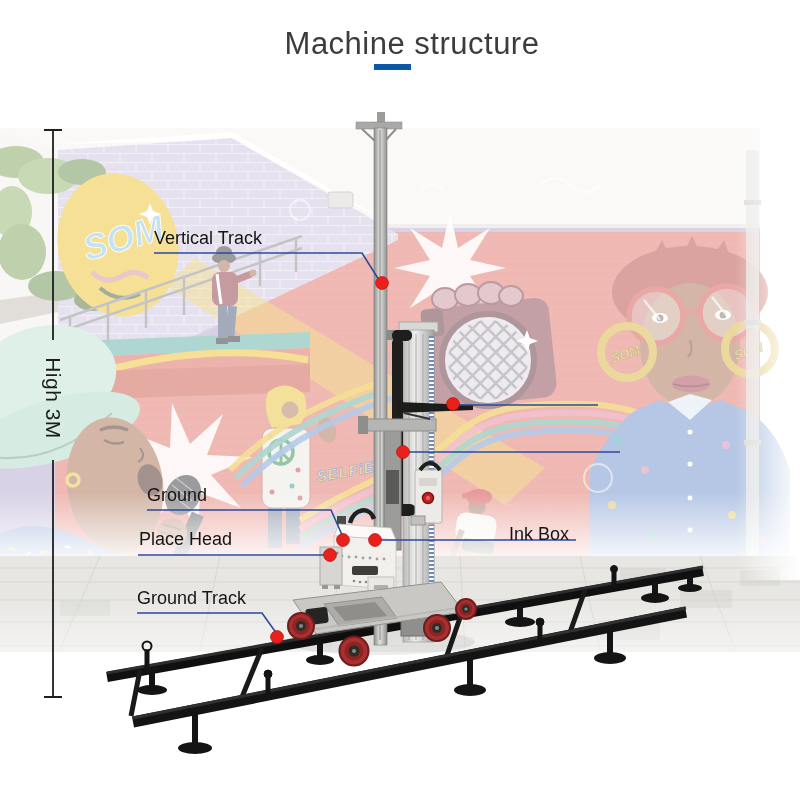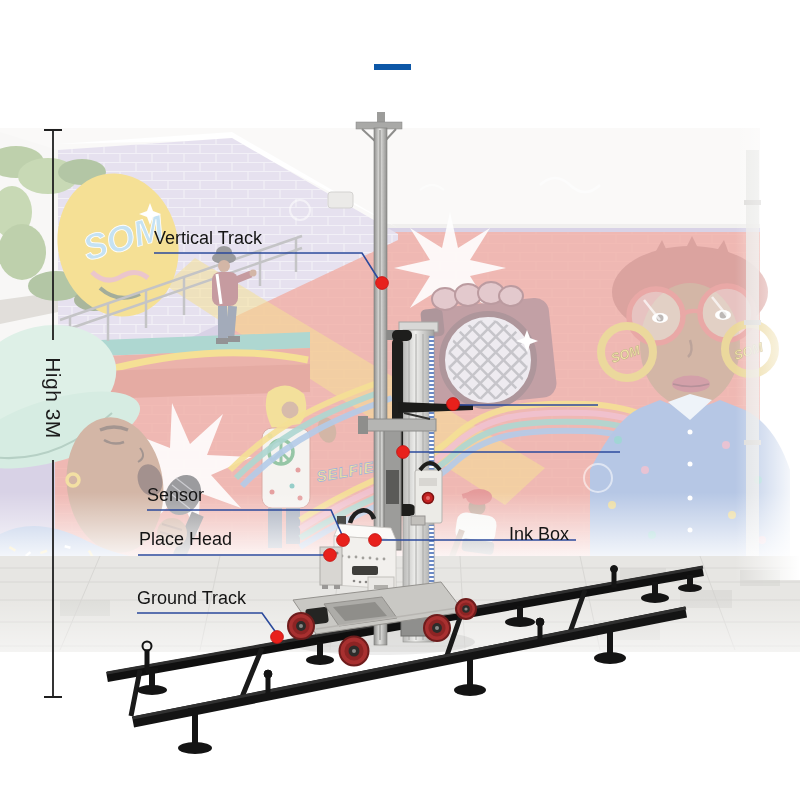--- a/index.html
+++ b/index.html
@@ -451,23 +451,24 @@
     <circle cx="382" cy="283" r="6.4"></circle>
     <circle cx="453" cy="404" r="6.4"></circle>
     <circle cx="403" cy="452" r="6.4"></circle>
     <circle cx="343" cy="540" r="6.4"></circle>
     <circle cx="375" cy="540" r="6.4"></circle>
     <circle cx="330" cy="555" r="6.4"></circle>
     <circle cx="277" cy="637" r="6.4"></circle>
   </g>
 </svg>
 
+<div class="title">Machine structure</div>
 <div class="title-dash"></div>
 
 <div class="label" style="left:154px;top:227px">Vertical Track</div>
-<div class="label" style="left:147px;top:484px">Sensor</div>
+<div class="label" style="left:147px;top:484px">Ground</div>
 <div class="label" style="left:509px;top:523px">Ink Box</div>
 <div class="label" style="left:139px;top:528px">Place Head</div>
 <div class="label" style="left:137px;top:587px">Ground Track</div>
 
 <div class="dim-label">High 3M</div>
 
 </div>
 
 </body></html>

